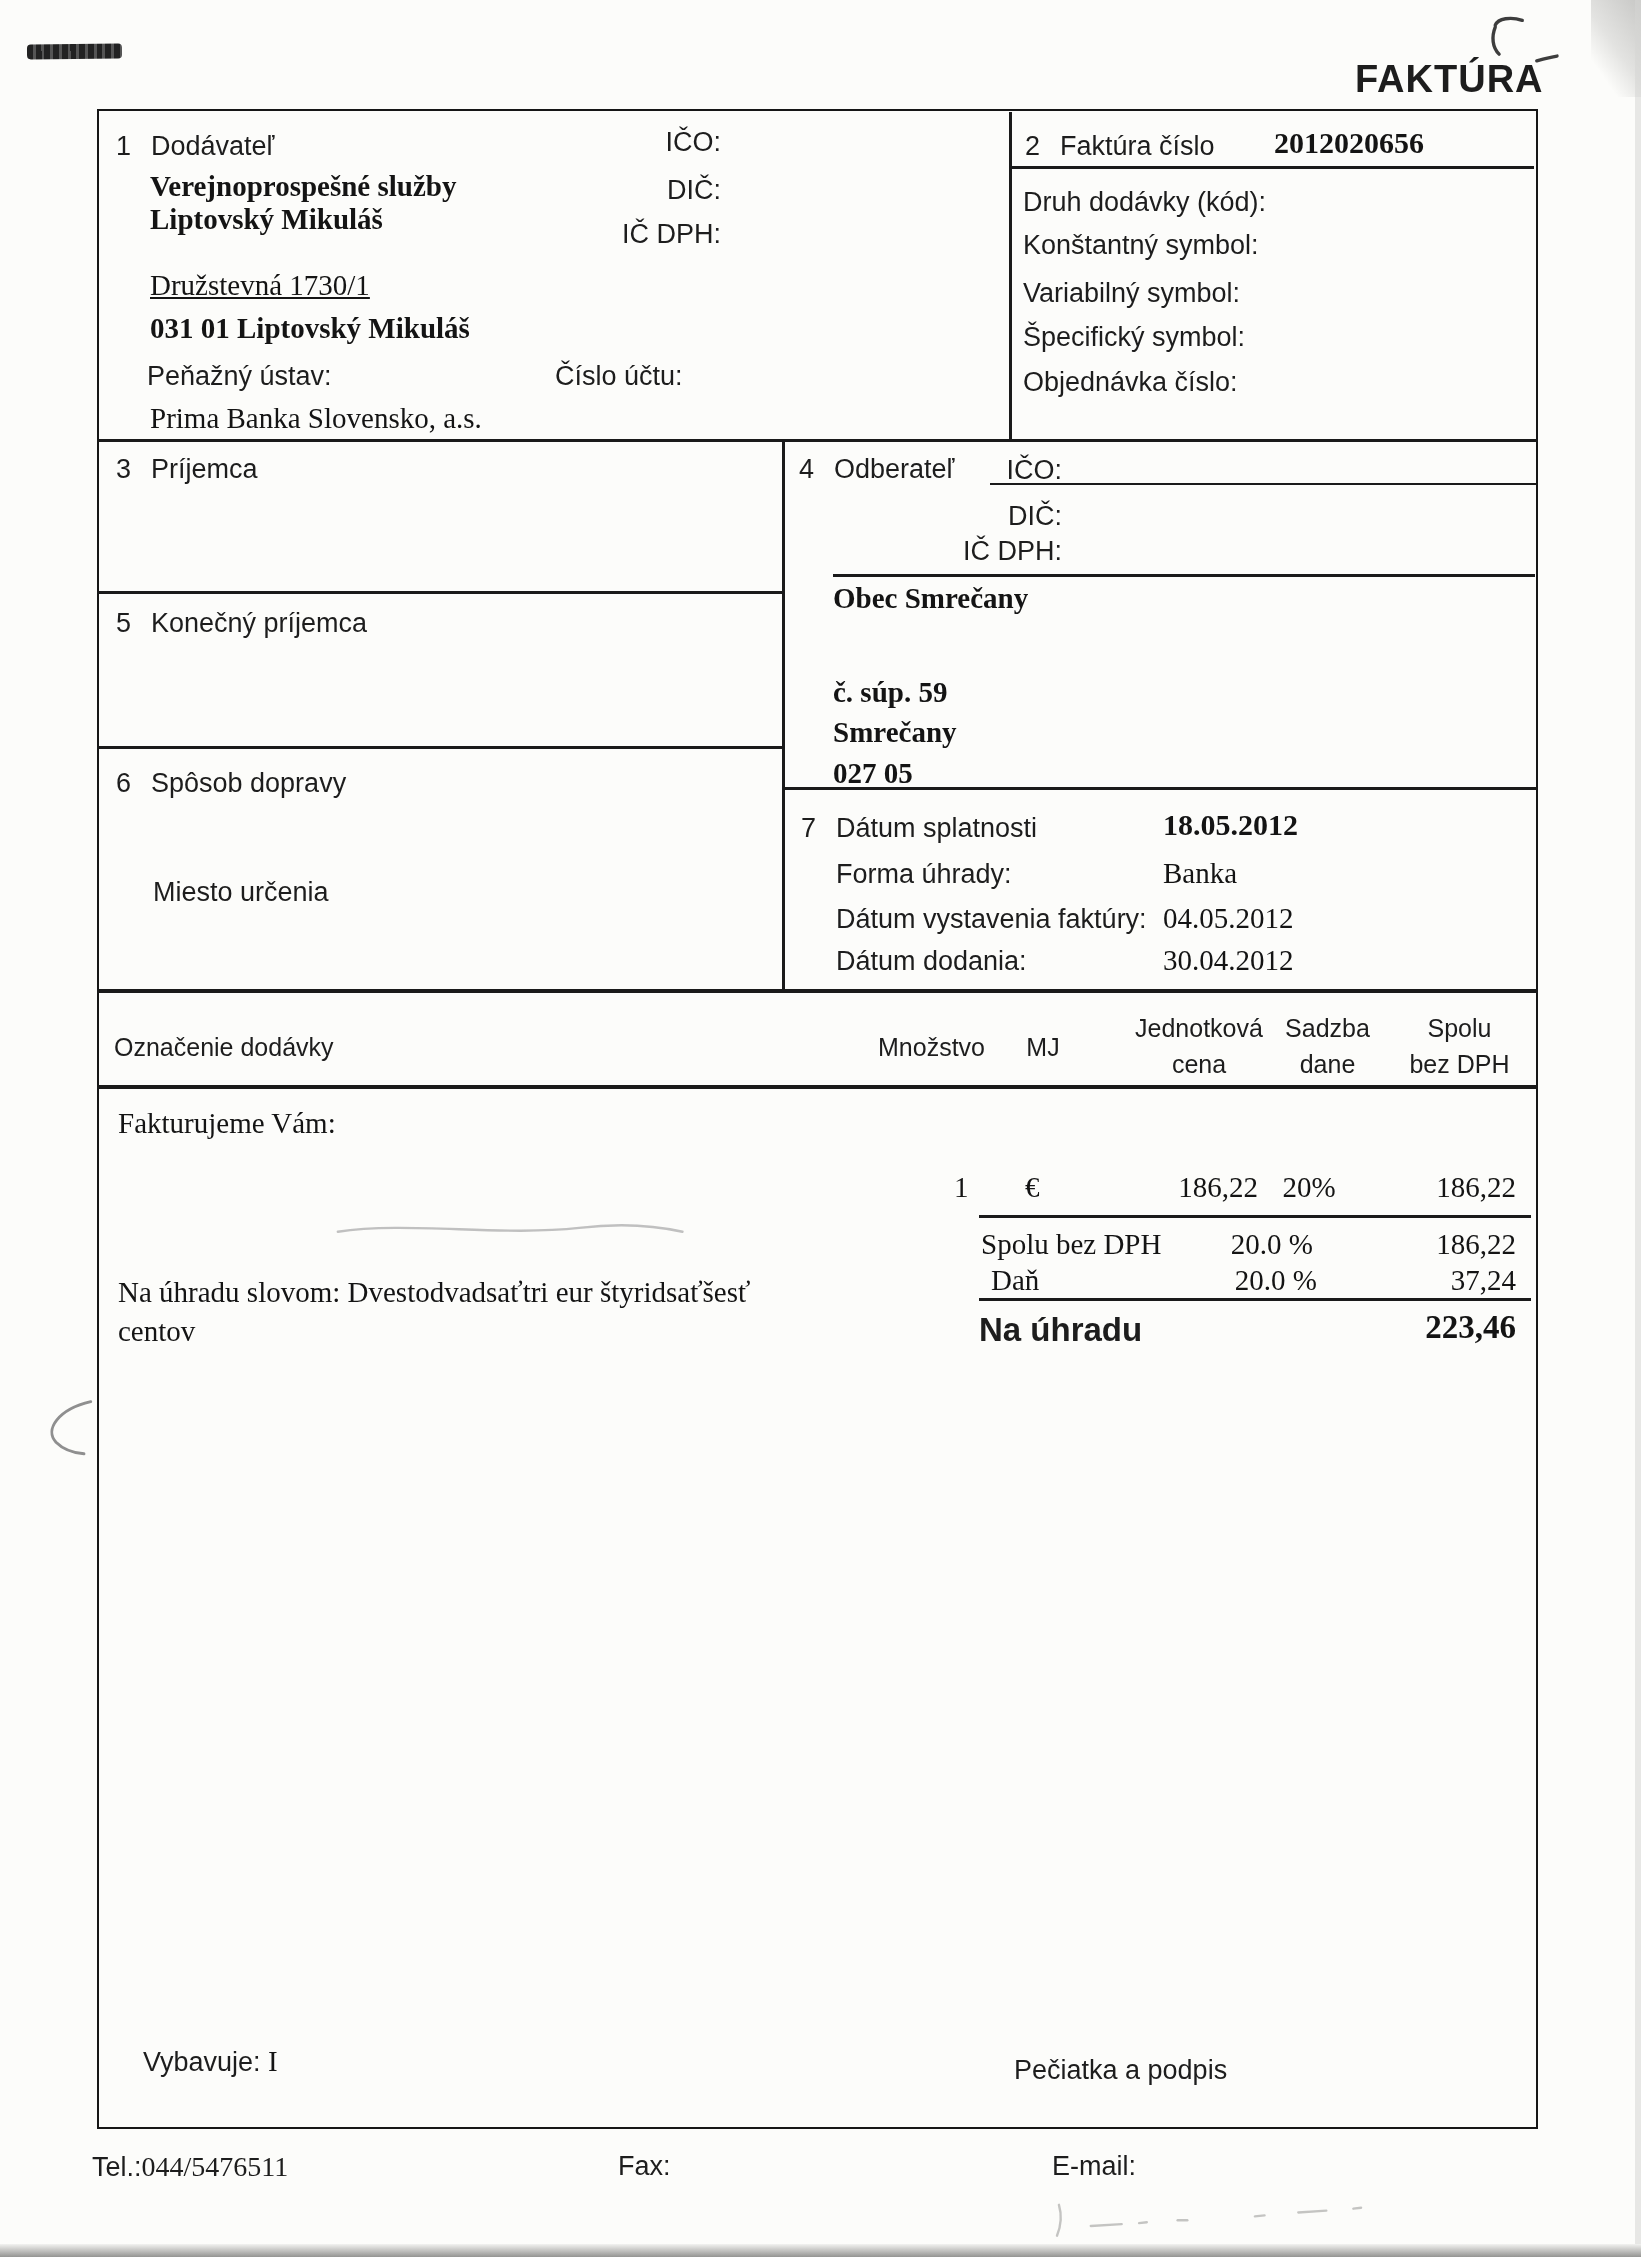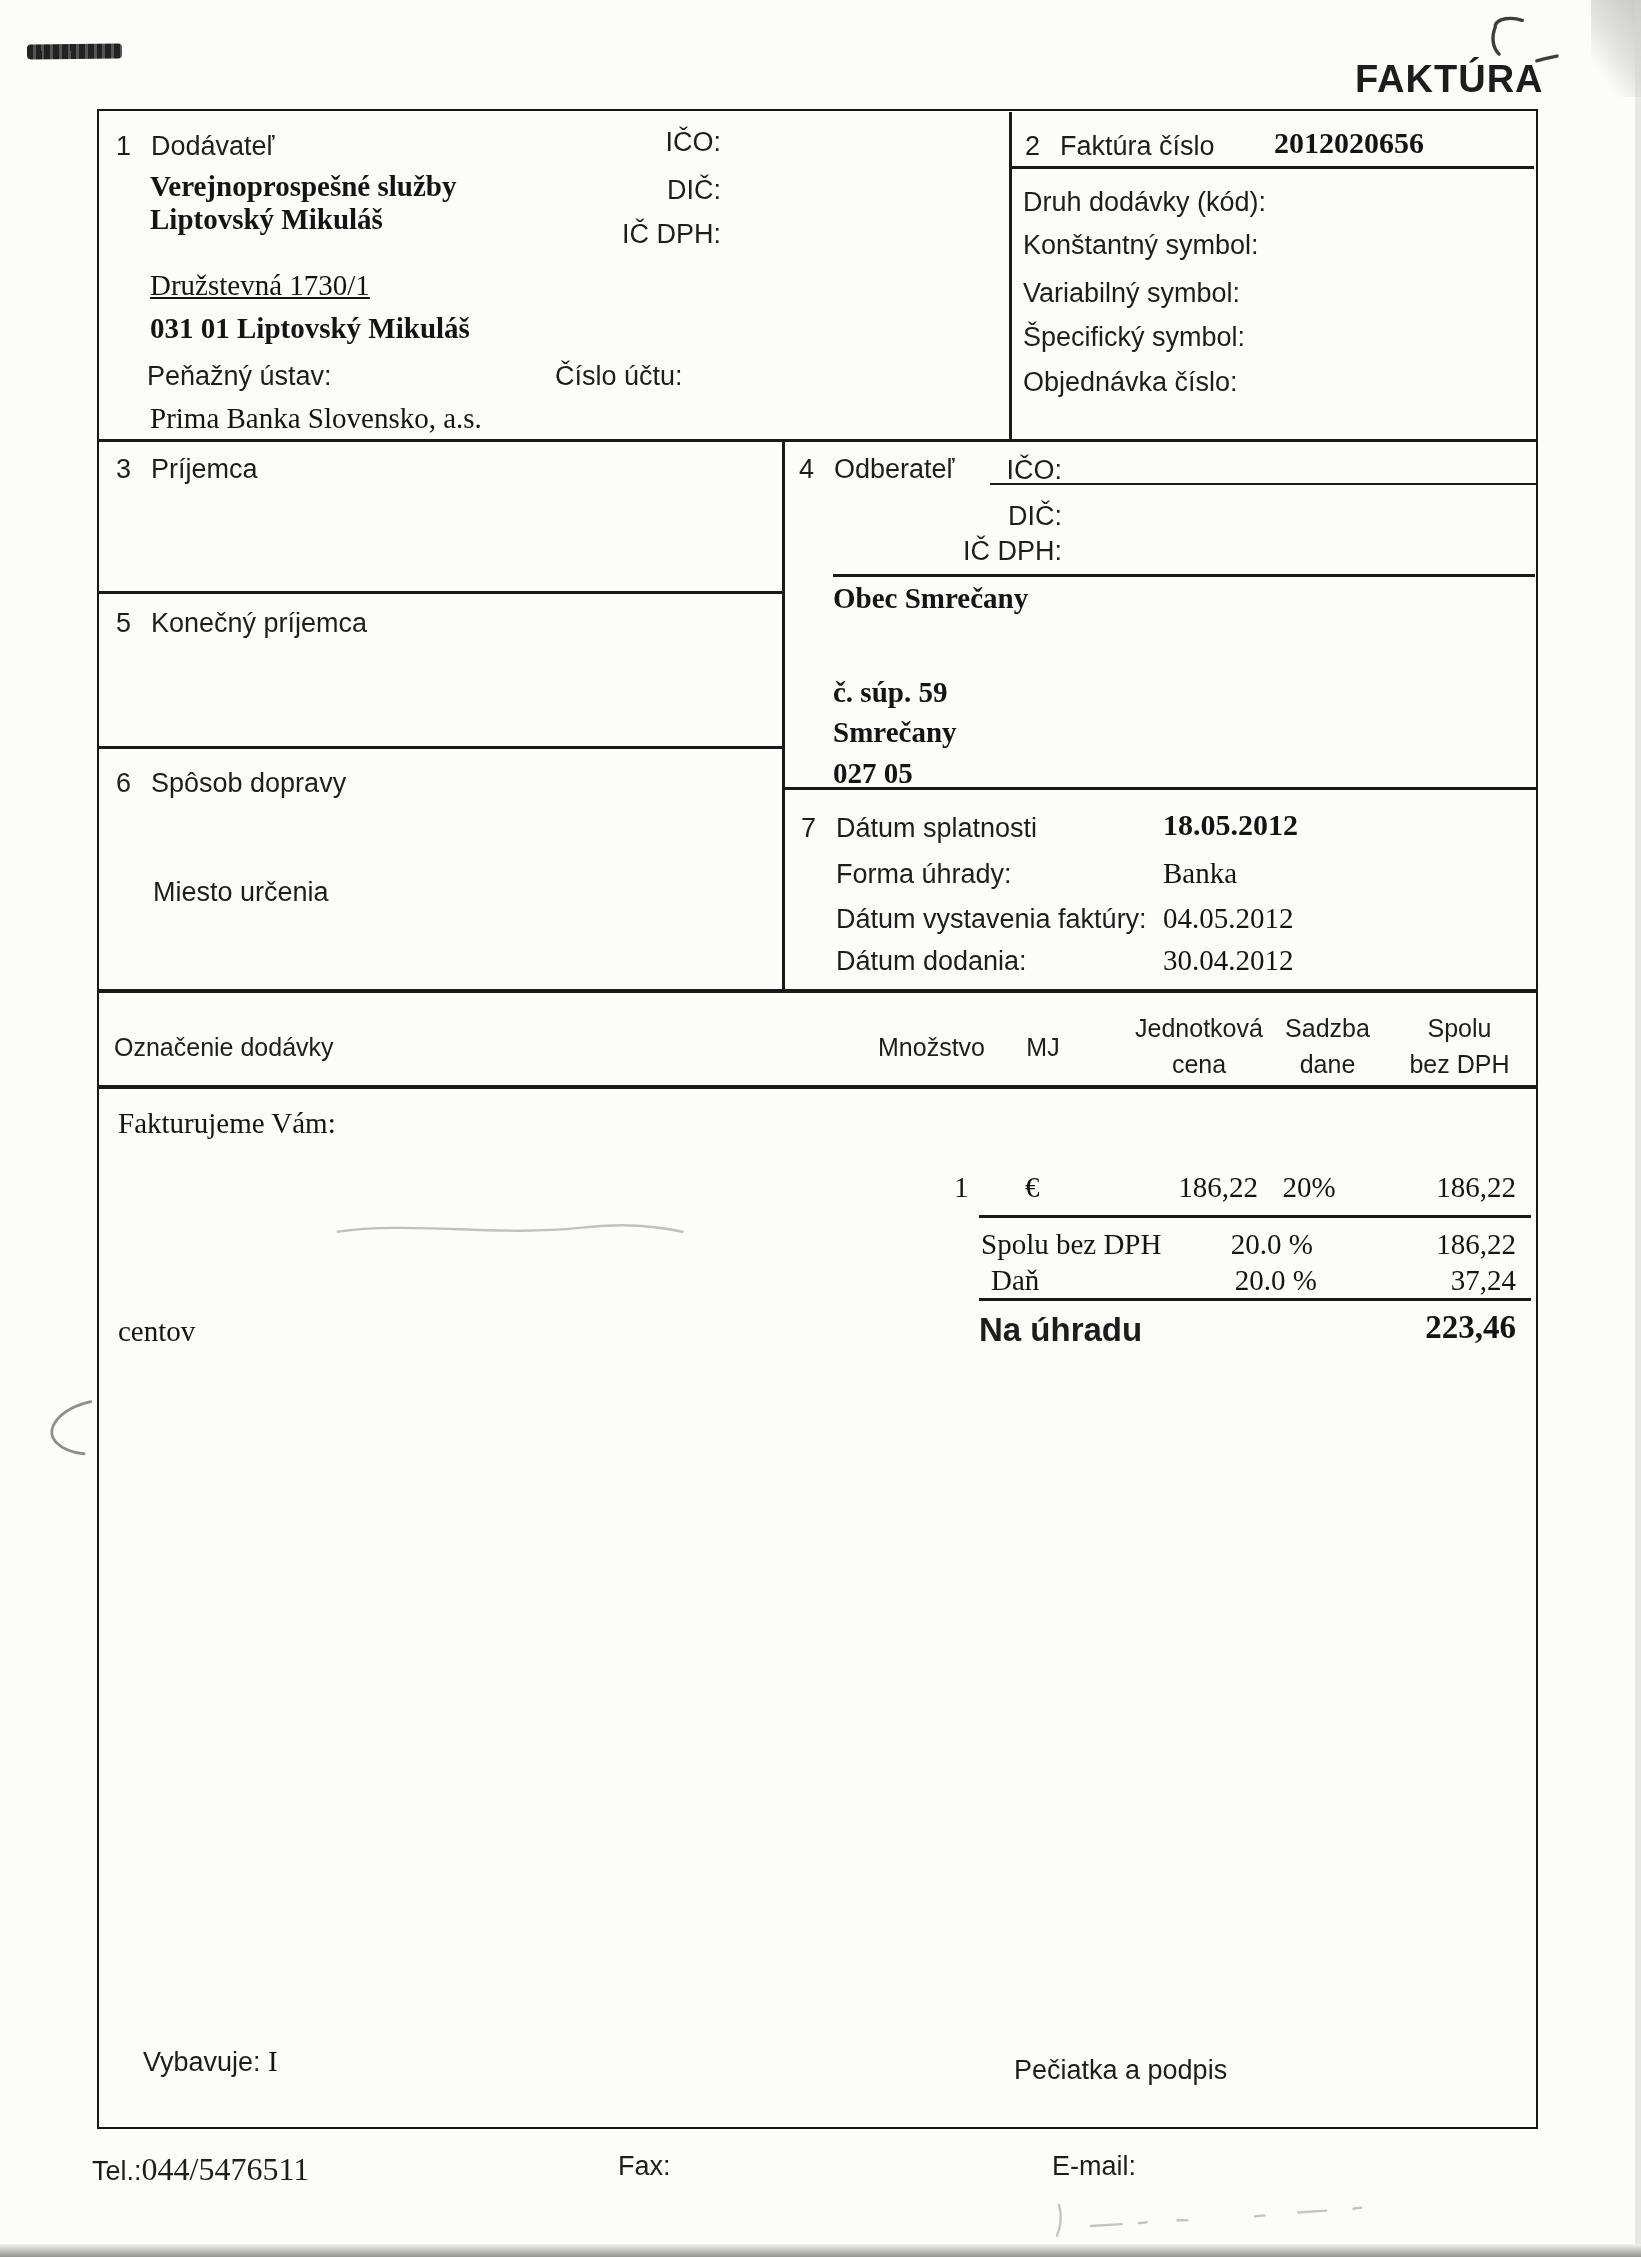--- a/index.html
+++ b/index.html
@@ -95,21 +95,21 @@
   #to2l{left:991px;top:1264px;}
   #to2r{left:1172px;top:1264px;width:145px;text-align:right;}
   #to2v{left:1371px;top:1264px;width:145px;text-align:right;}
   #nau{left:979px;top:1311px;font-size:33px;font-weight:bold;}
   #nauv{left:1352px;top:1309px;width:164px;text-align:right;font-size:33px;}
   #w1{left:118px;top:1276px;} #w2{left:118px;top:1315px;}
   
   #vyl{left:143px;top:2047px;} #vyv{left:268px;top:2045px;}
   #stamp{left:1014px;top:2055px;}
   #ftel{left:92px;top:2151px;font:27px/1.15 "Liberation Sans",sans-serif;color:#1d1d1d;position:absolute;white-space:nowrap;}
-  #ftel .num{font-family:"Liberation Serif",serif;font-size:32px;}
+  #ftel .num{font-family:"Liberation Serif",serif;font-size:28px;}
   #ffax{left:618px;top:2151px;} #fmail{left:1052px;top:2151px;}
 </style>
 </head>
 <body>
 
 <div class="page">
 
   <div id="smudge"></div>
   <div id="corner-shade"></div>
   <div id="edge-right"></div>
@@ -199,20 +199,21 @@
   <span id="itt" class="sv">186,22</span>
 
   <span id="to1l" class="sv">Spolu bez DPH</span>
   <span id="to1r" class="sv">20.0 %</span>
   <span id="to1v" class="sv">186,22</span>
   <span id="to2l" class="sv">Daň</span>
   <span id="to2r" class="sv">20.0 %</span>
   <span id="to2v" class="sv">37,24</span>
   <span id="nau" class="fl">Na úhradu</span>
   <span id="nauv" class="sv b">223,46</span>
+  <span id="w1" class="sv">Na úhradu slovom: Dvestodvadsaťtri eur štyridsaťšesť</span>
   <span id="w2" class="sv">centov</span>
 
   <span id="vyl" class="fl">Vybavuje:</span>
   <span id="vyv" class="sv">I</span>
   <span id="stamp" class="fl">Pečiatka a podpis</span>
 
   <span id="ftel"><span>Tel.:</span><span class="num">044/5476511</span></span>
   <span id="ffax" class="fl">Fax:</span>
   <span id="fmail" class="fl">E-mail:</span>
 

